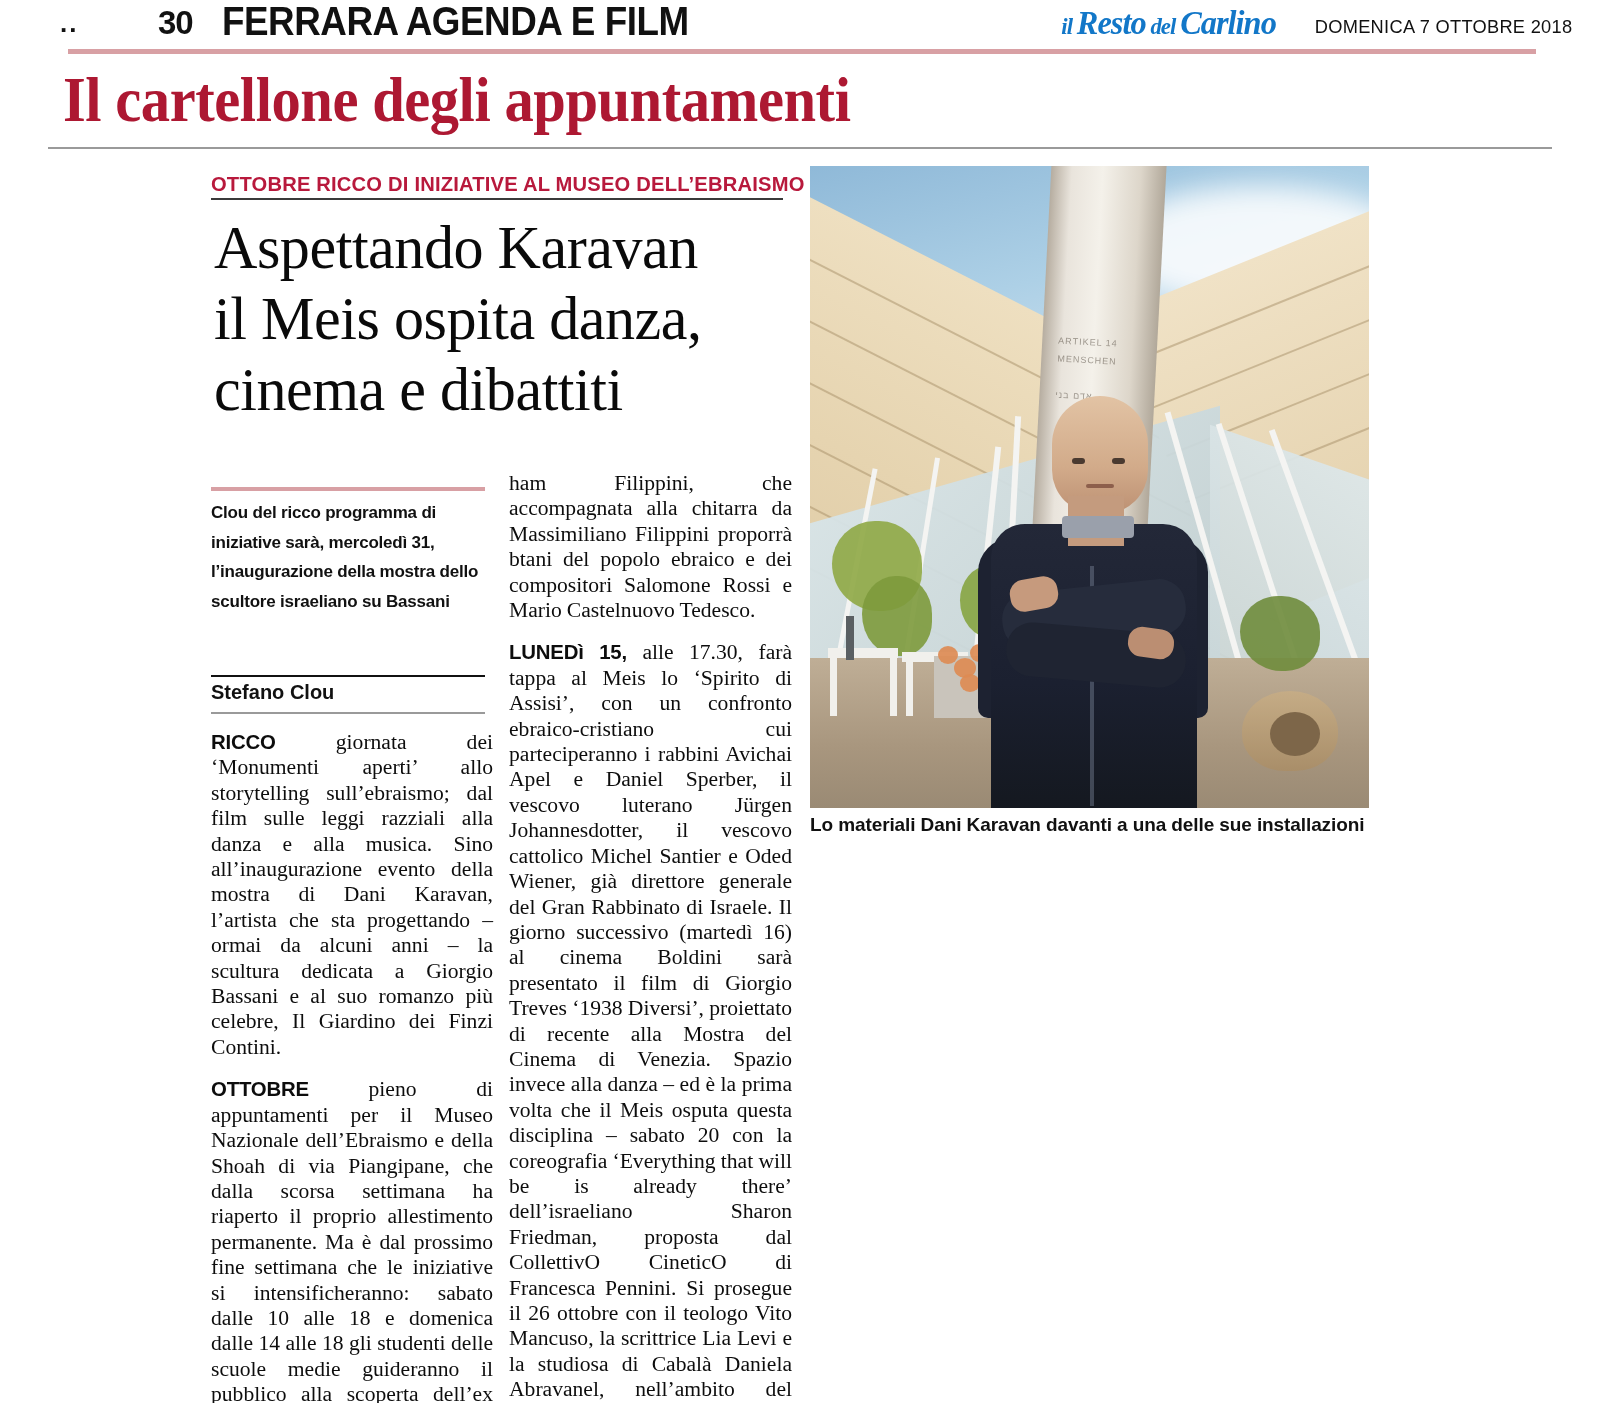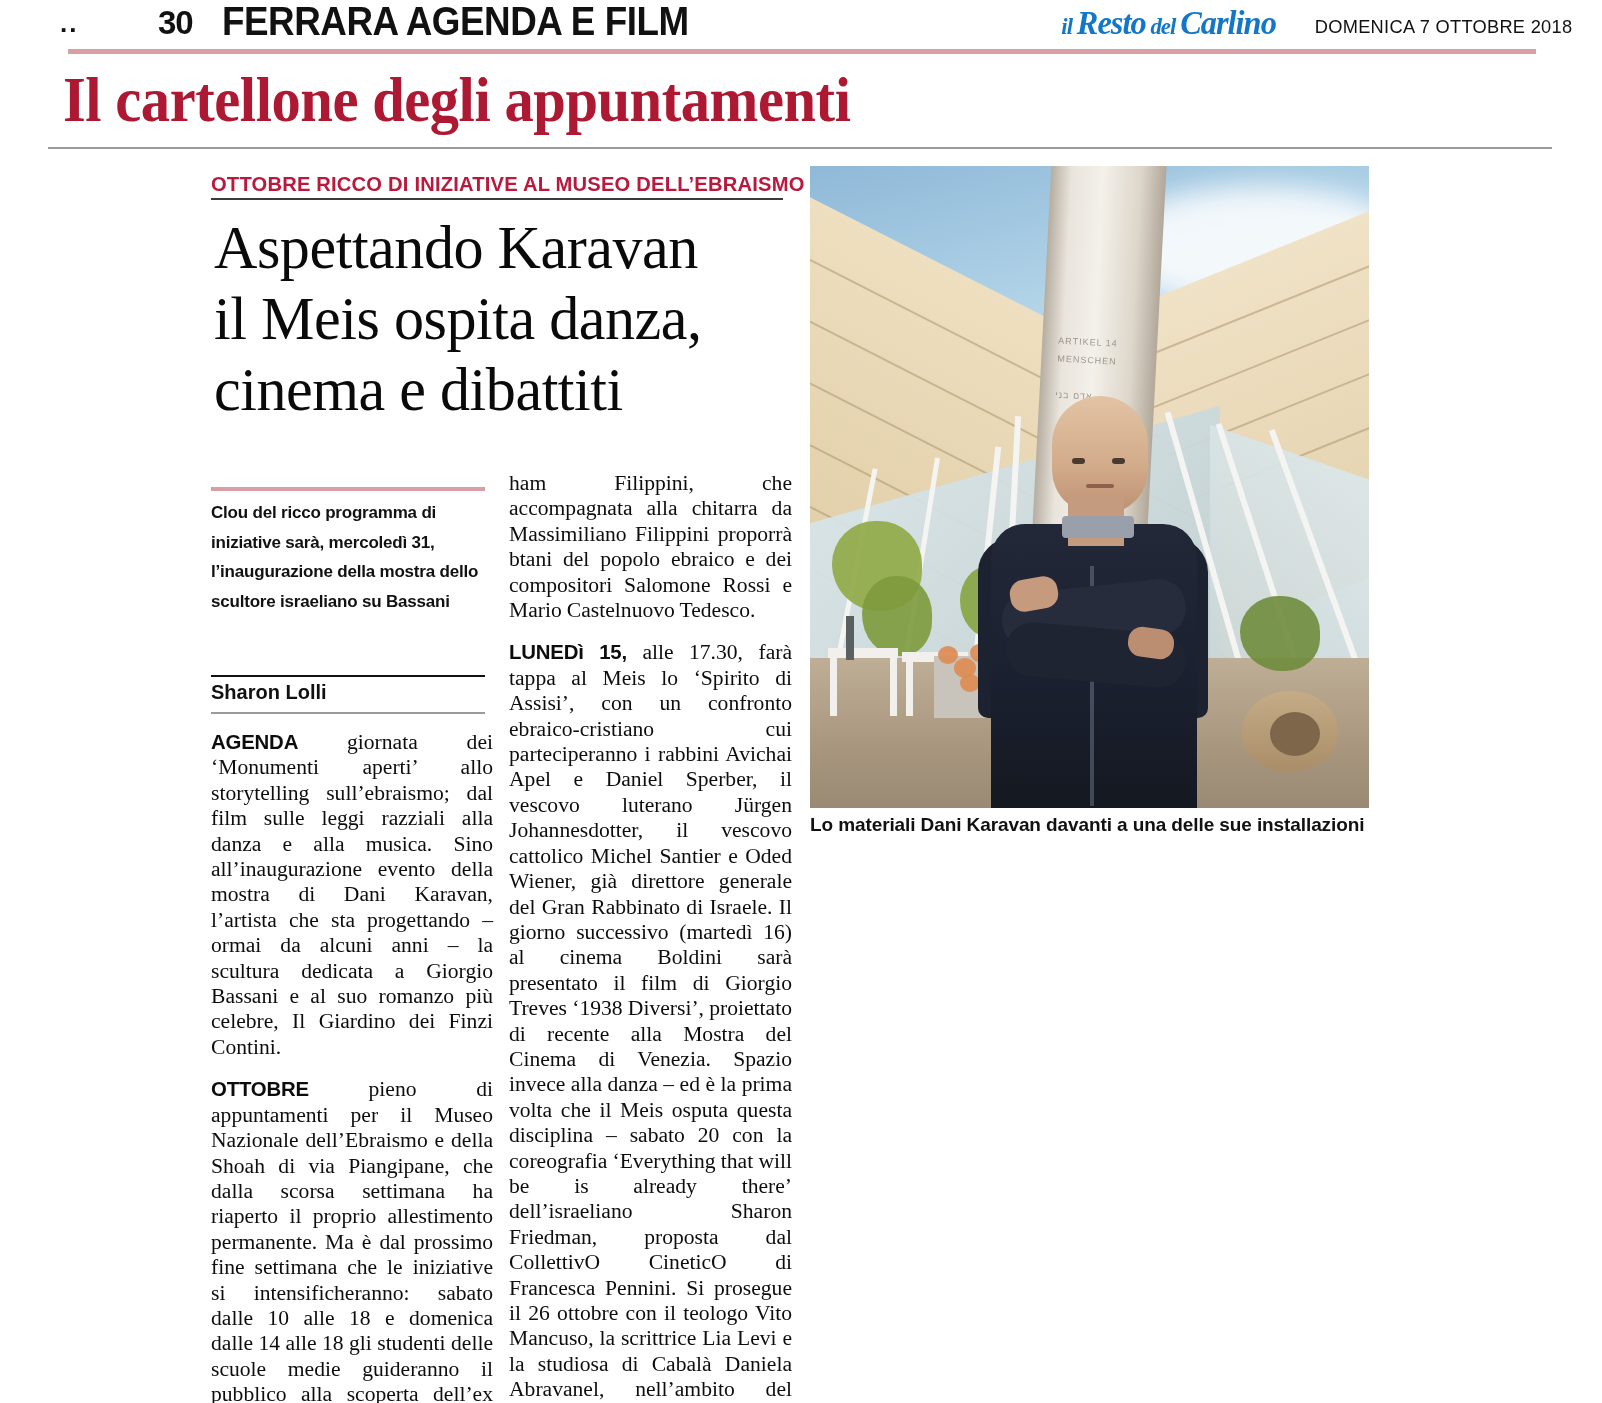--- a/index.html
+++ b/index.html
@@ -455,25 +455,25 @@
 <div class="headline">
   <div>Aspettando Karavan</div>
   <div>il Meis ospita danza,</div>
   <div>cinema e dibattiti</div>
 </div>
 
 <div class="rule-pink-sf"></div>
 <div class="standfirst">Clou del ricco programma di iniziative sarà, mercoledì 31, l’inaugurazione della mostra dello scultore israeliano su Bassani</div>
 
 <div class="rule-black-by"></div>
-<div class="byline">Sharon Lolli</div>
+<div class="byline">Stefano Clou</div>
 <div class="rule-grey-by"></div>
 
 <div class="col" id="col1">
-    <p><span class="lead">AGENDA</span> giornata dei ‘Monumenti aperti’ allo storytelling sull’ebraismo; dal film sulle leggi razziali alla danza e alla musica. Sino all’inaugurazione evento della mostra di Dani Karavan, l’artista che sta progettando – ormai da alcuni anni – la scultura dedicata a Giorgio Bassani e al suo romanzo più celebre, Il Giardino dei Finzi Contini.</p>
+    <p><span class="lead">RICCO</span> giornata dei ‘Monumenti aperti’ allo storytelling sull’ebraismo; dal film sulle leggi razziali alla danza e alla musica. Sino all’inaugurazione evento della mostra di Dani Karavan, l’artista che sta progettando – ormai da alcuni anni – la scultura dedicata a Giorgio Bassani e al suo romanzo più celebre, Il Giardino dei Finzi Contini.</p>
     <p><span class="lead">OTTOBRE</span> pieno di appuntamenti per il Museo Nazionale dell’Ebraismo e della Shoah di via Piangipane, che dalla scorsa settimana ha riaperto il proprio allestimento permanente. Ma è dal prossimo fine settimana che le iniziative si intensificheranno: sabato dalle 10 alle 18 e domenica dalle 14 alle 18 gli studenti delle scuole medie guideranno il pubblico alla scoperta dell’ex carcere, illustrando la trasformazione in museo. Accanto a ‘Monumenti aperti’, domenica 14 dalle 9.30 alle 20 si terrà l’evento «Storytelling, la storia siamo noi», intreccio di brevi narrazioni su alcune figure dell’ebraismo ferrarese. Alle 17 concerto della soprano Ahava No-</p>
   </div>
 <div class="col" id="col2">
     <p>ham Filippini, che accompagnata alla chitarra da Massimiliano Filippini proporrà btani del popolo ebraico e dei compositori Salomone Rossi e Mario Castelnuovo Tedesco.</p>
     <p><span class="lead">LUNEDì 15,</span> alle 17.30, farà tappa al Meis lo ‘Spirito di Assisi’, con un confronto ebraico-cristiano cui parteciperanno i rabbini Avichai Apel e Daniel Sperber, il vescovo luterano Jürgen Johannesdotter, il vescovo cattolico Michel Santier e Oded Wiener, già direttore generale del Gran Rabbinato di Israele. Il giorno successivo (martedì 16) al cinema Boldini sarà presentato il film di Giorgio Treves ‘1938 Diversi’, proiettato di recente alla Mostra del Cinema di Venezia. Spazio invece alla danza – ed è la prima volta che il Meis osputa questa disciplina – sabato 20 con la coreografia ‘Everything that will be is already there’ dell’israeliano Sharon Friedman, proposta dal CollettivO CineticO di Francesca Pennini. Si prosegue il 26 ottobre con il teologo Vito Mancuso, la scrittrice Lia Levi e la studiosa di Cabalà Daniela Abravanel, nell’ambito del festival ‘Ad Alta Voce’. Ed eccoci all’inaugurazione – mercoledì 31 febbraio – de ‘Il giardino che non c’è’, il modello e alcuni materiali della scultura pensata dall’ottantottenne Karavan per rendere omaggio, in corso Ercole d’Este, a Giorgio Bassani. La mostra, che sarà aperta sino al febbraio 2019, include il manoscritto originale del romanzo e alcuni dei cinquanta lavori firmati dallo scultore israeliano in giro per il mondo.</p>
   </div>
 
 <div class="photo">
   <div class="ph-sky"></div>
   <div class="ph-cloud" style="left:300px; top:20px; width:300px; height:120px;"></div>

